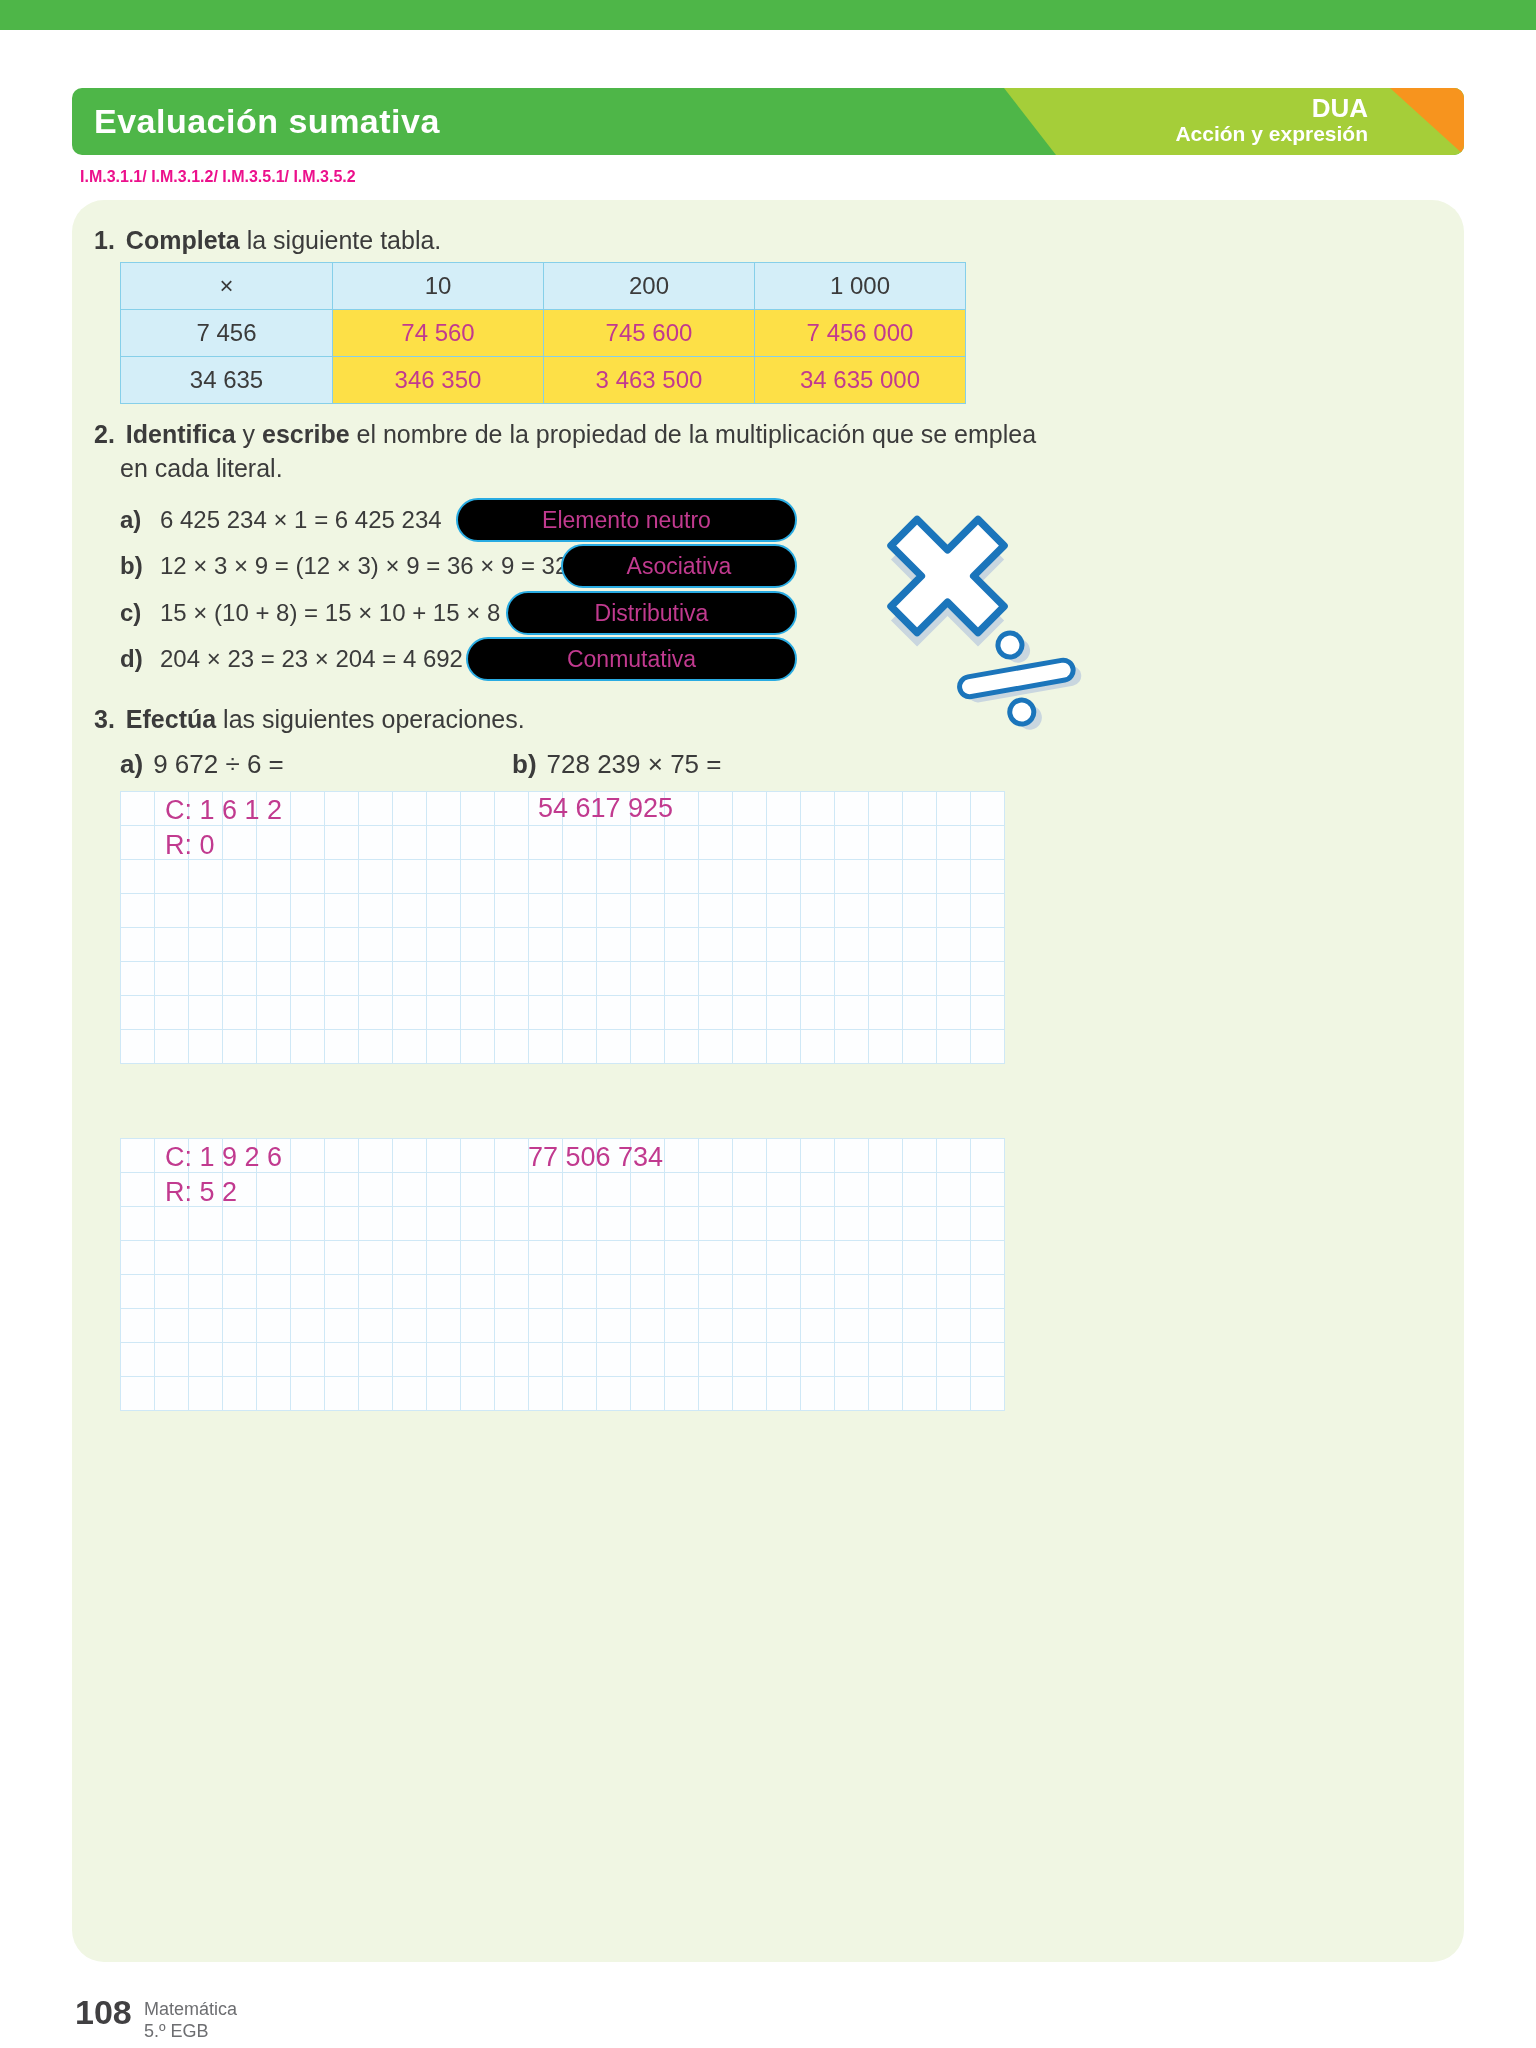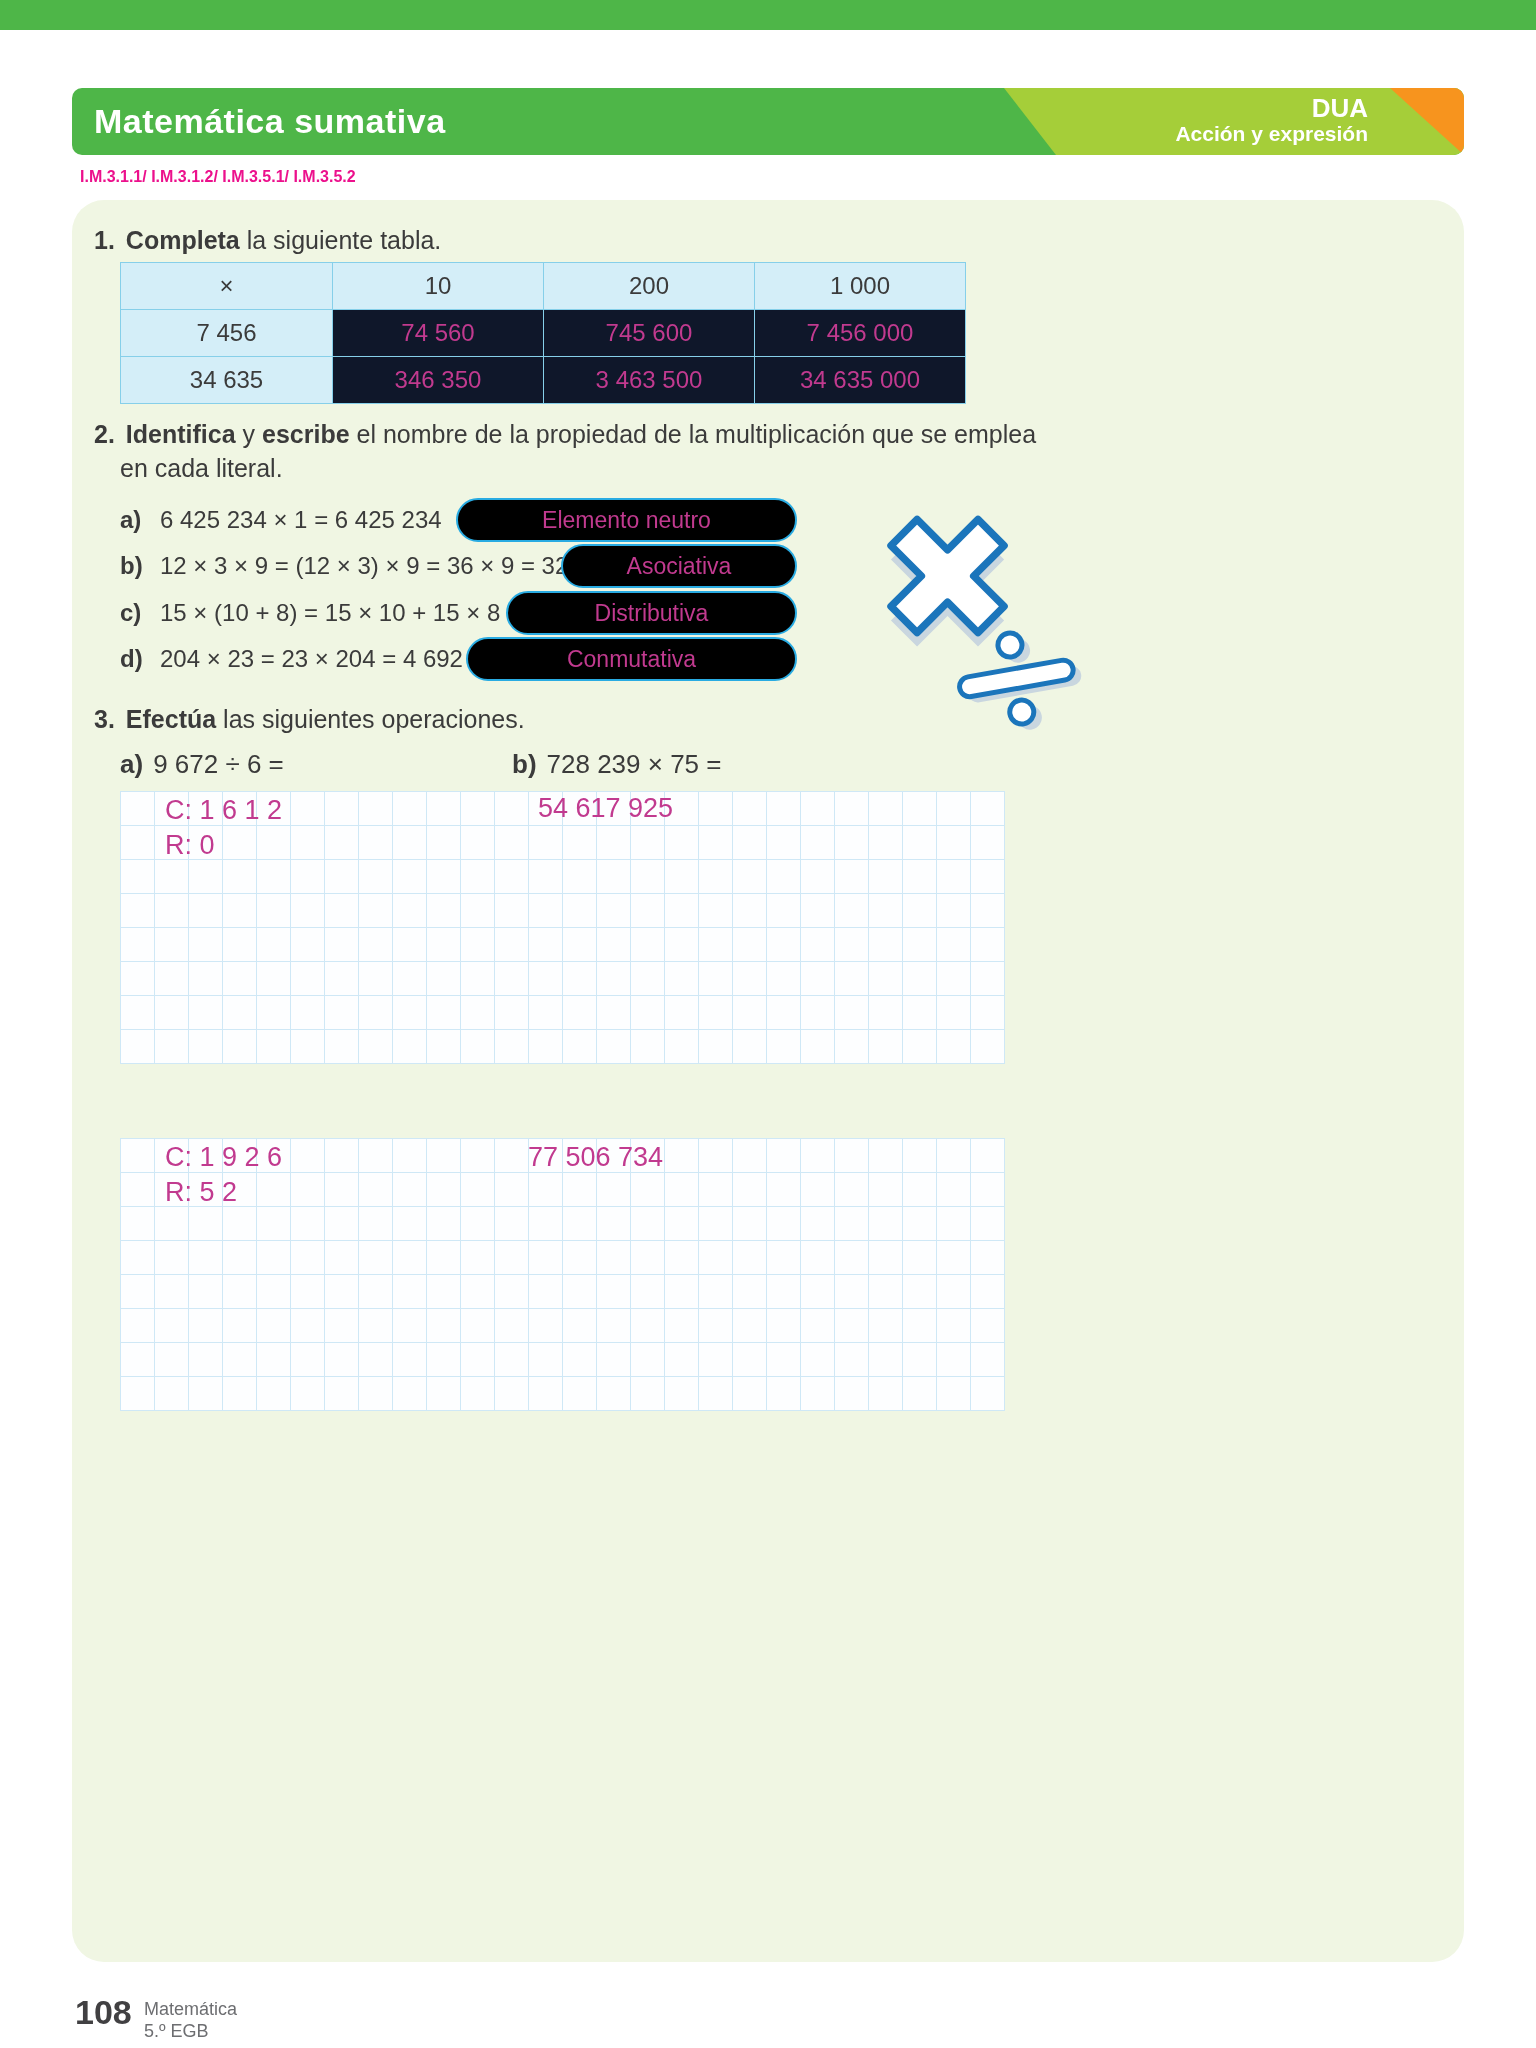--- a/index.html
+++ b/index.html
@@ -34,21 +34,21 @@
            padding-left:26px;text-indent:-26px;}
   .h1{top:24px;width:1200px;}
   .h2{top:218px;width:950px;}
   .h3{top:503px;width:1200px;}
   .ex-num{font-weight:bold;margin-right:11px;}
   .bold{font-weight:bold;}
 
   
   .mult-table{position:absolute;left:48px;top:62px;border-collapse:collapse;table-layout:fixed;}
   .mult-table td{border:1.5px solid #86cfe9;height:44px;text-align:center;vertical-align:middle;
-                 font-size:24px;background:#0f172a;}
+                 font-size:24px;background:#fde047;}
   .mult-table .c1{width:209px;}
   .mult-table .c2{width:208px;}
   .mult-table .c3{width:208px;}
   .mult-table .c4{width:208px;}
   .mult-table .blue{background:#d4eef8;color:#3b3b3b;}
   .mult-table .ans{color:#c13a8f;}
 
   
   .items{position:absolute;left:48px;top:0;width:677px;height:0;}
   .item{position:absolute;left:0;width:677px;height:44px;}
@@ -97,21 +97,21 @@
 </head>
 <body>
 
 <div class="page">
 
   <div class="top-strip"></div>
 
   <div class="banner">
     <div class="banner-light"></div>
     <div class="banner-orange"></div>
-    <div class="banner-title">Matemática sumativa</div>
+    <div class="banner-title">Evaluación sumativa</div>
     <div class="banner-badge">
       <div class="badge-title">DUA</div>
       <div class="badge-sub">Acción y expresión</div>
     </div>
   </div>
 
   <div class="codes">I.M.3.1.1/ I.M.3.1.2/ I.M.3.5.1/ I.M.3.5.2</div>
 
   <div class="panel">
 

